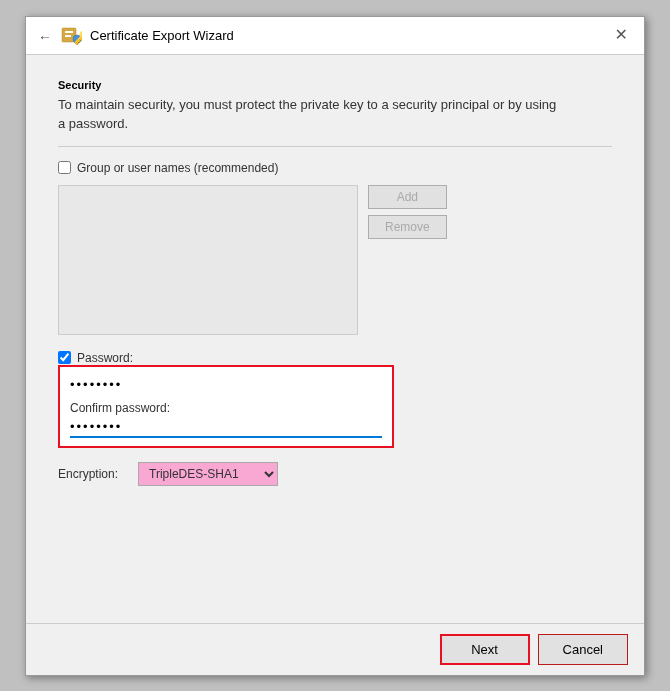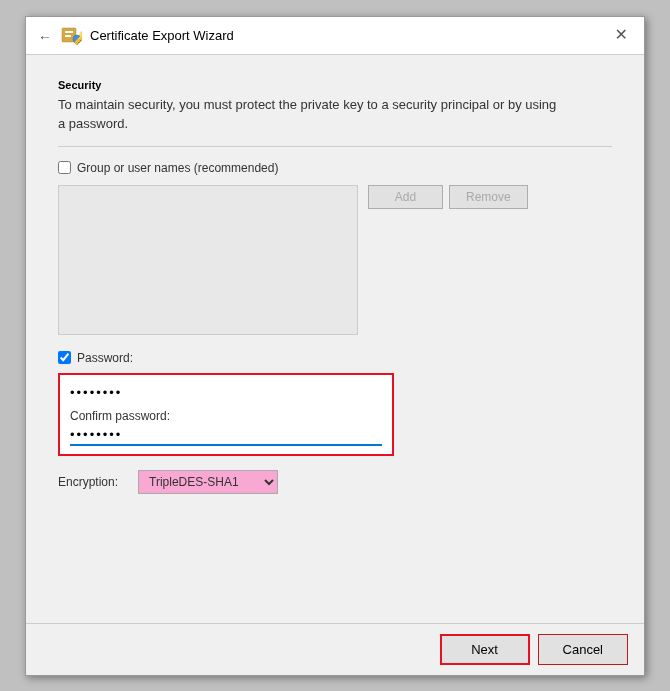--- a/index.html
+++ b/index.html
@@ -117,21 +117,21 @@
 
     .group-list-box {
       background: #e8e8e8;
       border: 1px solid #ccc;
       width: 300px;
       height: 150px;
     }
 
     .side-buttons {
       display: flex;
-      flex-direction: row;
+      flex-direction: column;
       gap: 6px;
     }
 
     .btn {
       background: #e1e1e1;
       border: 1px solid #adadad;
       padding: 4px 16px;
       font-size: 12px;
       cursor: pointer;
       min-width: 75px;
@@ -150,21 +150,21 @@
     }
 
     .password-section {
       margin-bottom: 14px;
     }
 
     .password-checkbox-row {
       display: flex;
       align-items: center;
       gap: 6px;
-      margin-bottom: 8px;
+      margin-bottom: 0;
     }
 
     .password-checkbox-row input[type="checkbox"] {
       width: 13px;
       height: 13px;
     }
 
     .password-checkbox-row label {
       font-size: 12px;
       color: #333;

